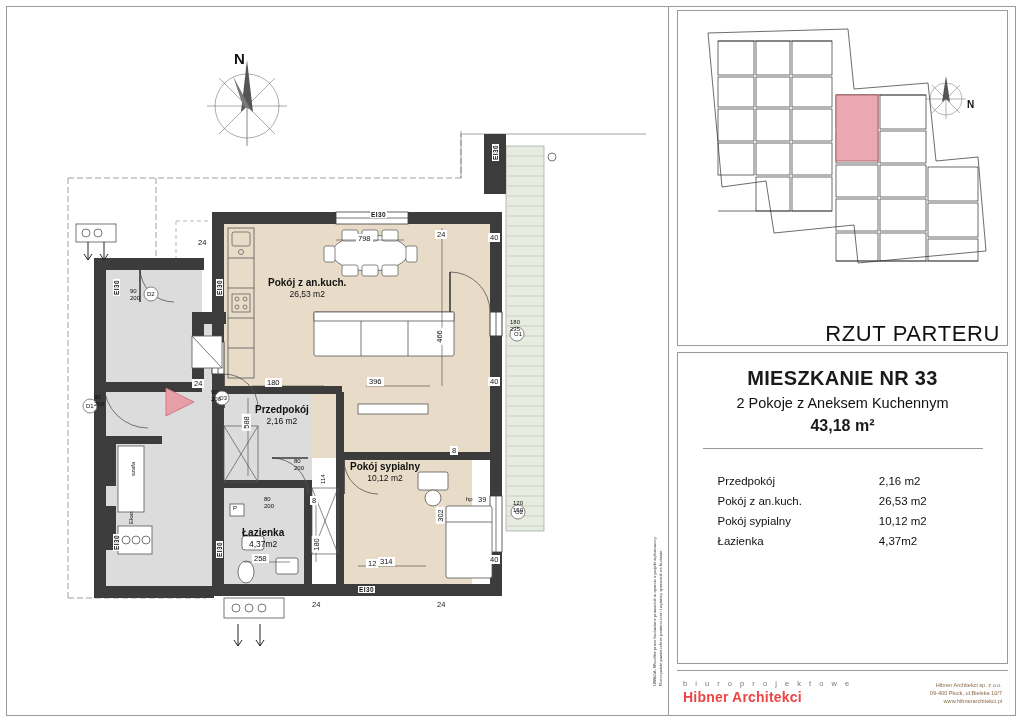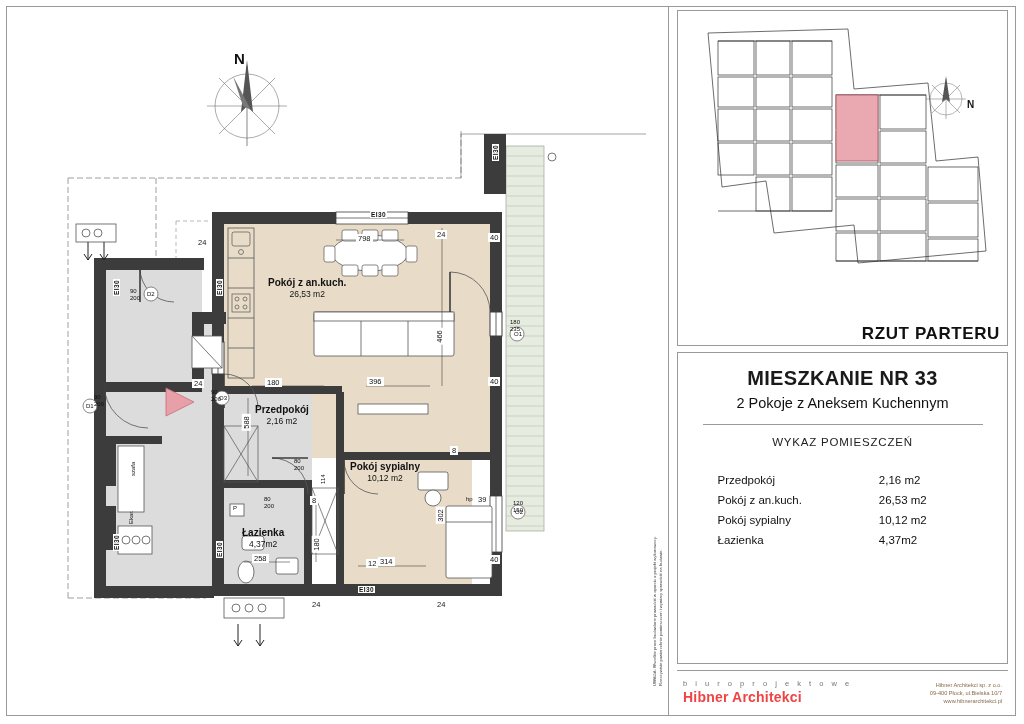--- a/index.html
+++ b/index.html
@@ -48,22 +48,22 @@
     border: 1px solid #9a9a9a;
     box-sizing: border-box;
     background: #fff;
   }
   .keyplan-svg { position: absolute; left: 0; top: 0; }
   .rzut-label {
     position: absolute;
     left: 8px; top: 310px;
     width: 331px; height: 36px;
     text-align: right;
-    font-size: 17px;
-    font-weight: bold;
+    font-size: 22px;
+    font-weight: normal;
     letter-spacing: 0.6px;
     color: #111;
     padding-right: 8px;
     box-sizing: border-box;
     line-height: 36px;
     padding-left: 16px;
   }
   .info-box {
     position: absolute;
     left: 8px; top: 346px;
@@ -657,22 +657,22 @@
         </g>
       </svg>
       <div class="lbl" style="left:289px; top:88px; font-size:10px; font-weight:bold;">N</div>
     </div>
 
     <div class="rzut-label">RZUT PARTERU</div>
 
     <div class="info-box">
       <div class="info-title">MIESZKANIE NR 33</div>
       <div class="info-sub">2 Pokoje z Aneksem Kuchennym</div>
+      <div class="info-area">43,18 m²</div>
       <div class="info-hr"></div>
-      <div class="info-list-title">WYKAZ POMIESZCZEŃ</div>
       <table class="room-table">
         <tbody>
             <tr>
           <td>Przedpokój</td>
           <td class="area">2,16 m2</td>
         </tr>
         <tr>
           <td>Pokój z an.kuch.</td>
           <td class="area">26,53 m2</td>
         </tr>

